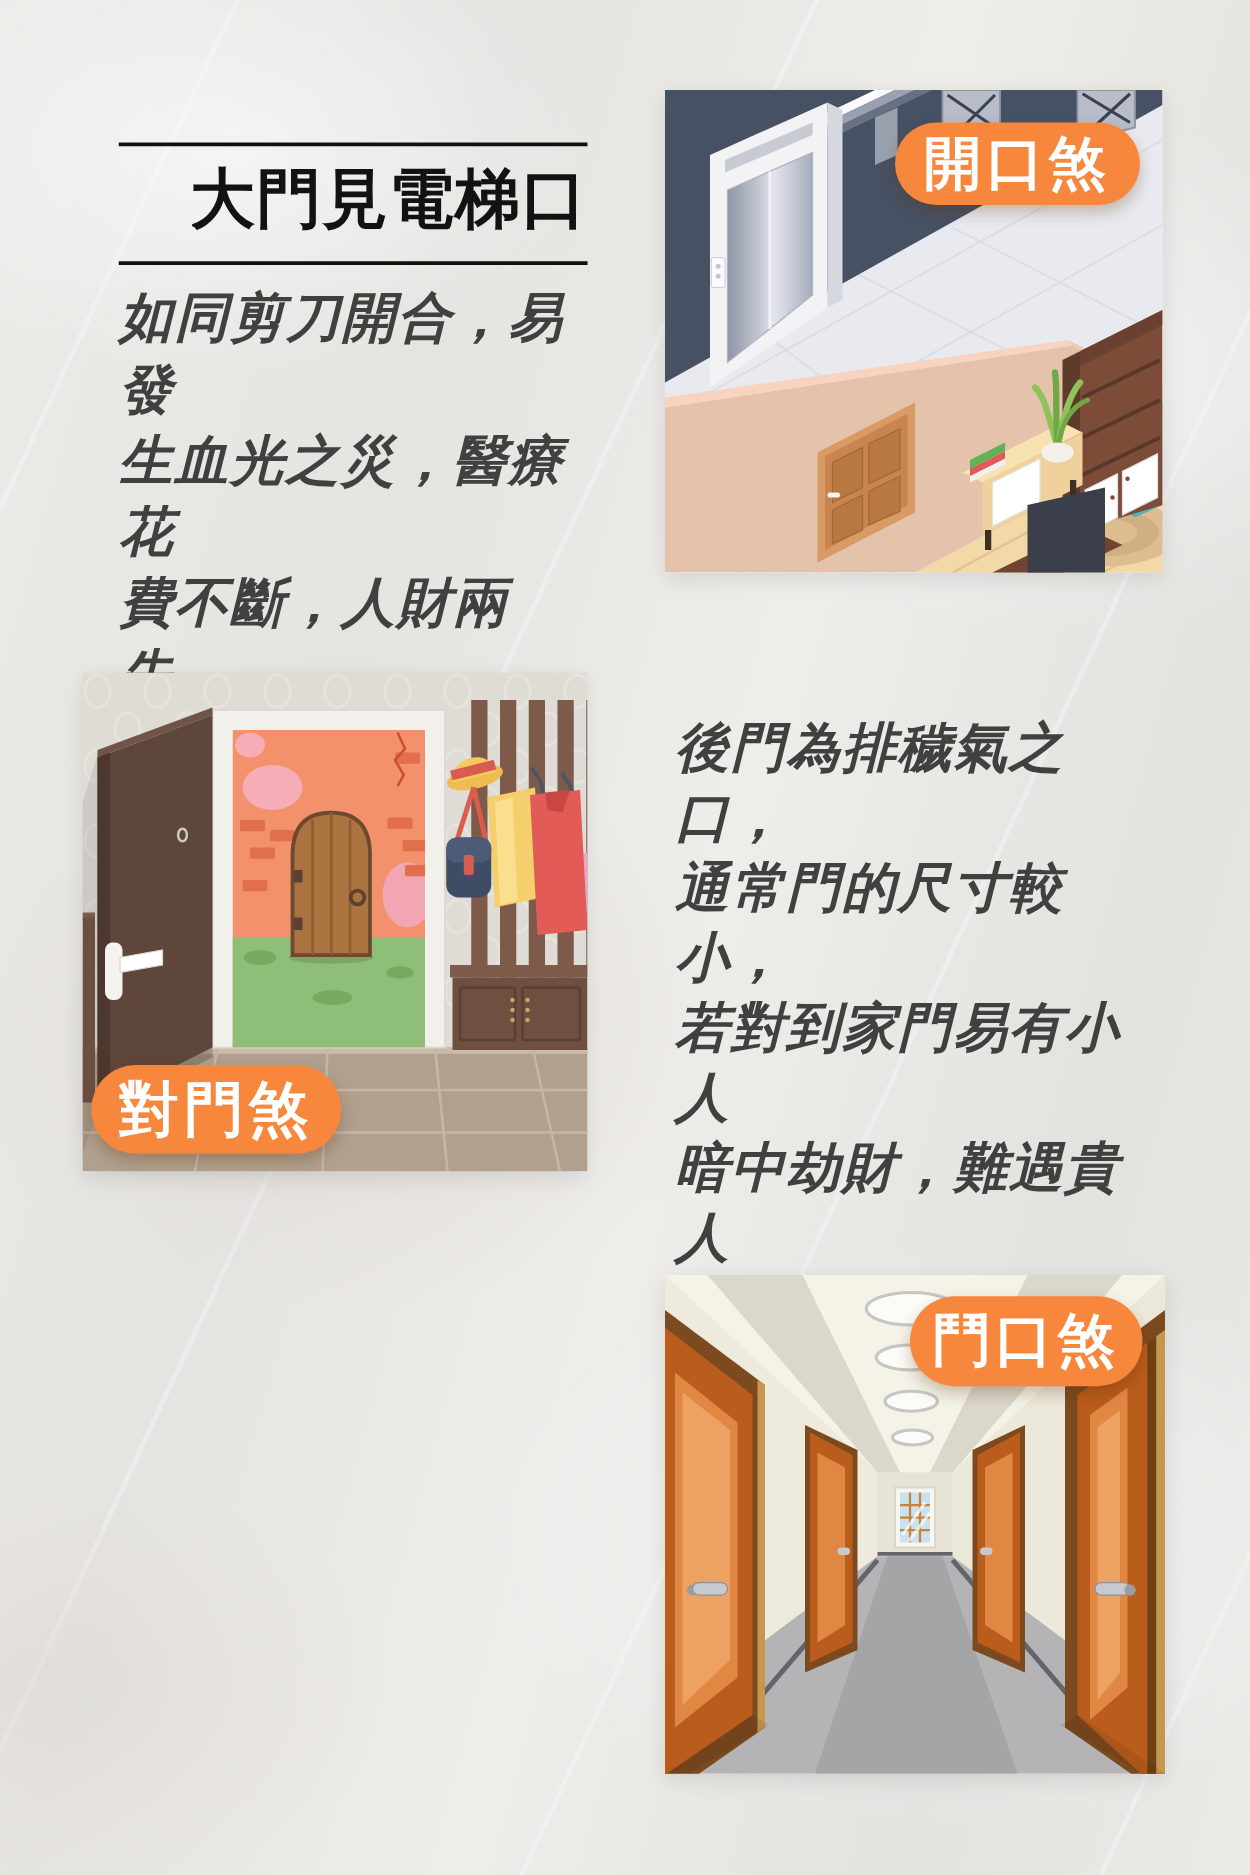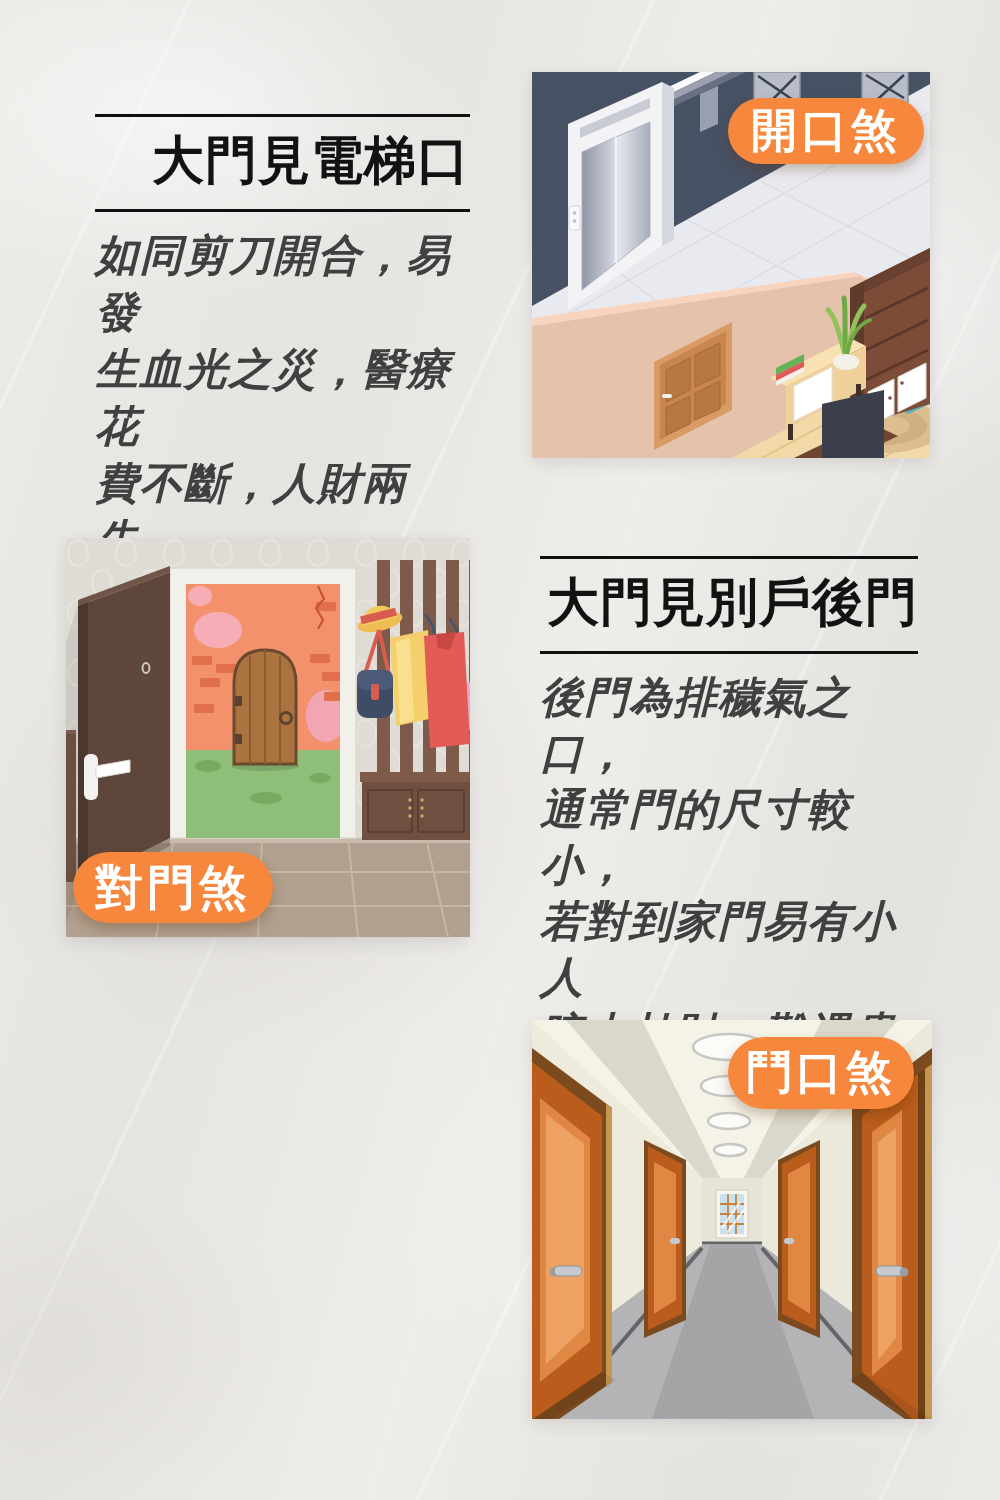--- a/index.html
+++ b/index.html
@@ -29,21 +29,21 @@
     margin-top:15px;white-space:pre-line;color:#404040;font-style:italic;
   }
   .illus{position:absolute;box-shadow:0 5px 16px rgba(0,0,0,.10);}
   .illus svg{display:block;}
   .badge{
     position:absolute;display:flex;align-items:center;justify-content:center;
     background:#F6873C;color:#FFFFFF;font-weight:bold;letter-spacing:4px;
     border-radius:60px;box-shadow:0 6px 12px rgba(90,45,0,.28);
     font-family:"Liberation Sans","DejaVu Sans",sans-serif;
   }
-  #badge-0{left:196px;top:26px;width:196px;height:66px;font-size:46px;}
+  #badge-0{left:184px;top:26px;width:196px;height:66px;font-size:46px;}
   #badge-1{left:7px;top:314px;width:200px;height:71px;font-size:48px;}
   #badge-2{left:196px;top:17px;width:186px;height:72px;font-size:46px;}
   #sec0-text{left:95px;top:114px;width:375px;}
   #sec1-text{left:540px;top:556px;width:378px;}
   #sec1-text .body{line-height:56px;}
   #sec2-text{left:92px;top:1046px;width:372px;}
   #illus-0{left:532px;top:72px;width:398px;height:386px;}
   #illus-1{left:66px;top:538px;width:400px;height:399px;}
   #illus-2{left:532px;top:1008px;width:400px;height:399px;margin-top:12px;}
 </style>
@@ -260,21 +260,20 @@
         <rect x="18" y="216" width="14" height="46" rx="6" fill="#F5F3EF"></rect>
         <polygon points="30,228 64,222 64,234 30,240" fill="#FFFFFF" stroke="#DBD7D0" stroke-width="1"></polygon>
       </g>
       <rect x="0" y="192" width="10" height="6" fill="#7A5B4C"></rect>
       <rect x="0" y="196" width="10" height="148" fill="#6B4F41"></rect>
     </svg>
     <div class="badge" id="badge-1">對門煞</div>
   </div>
 
   <div class="text-col" id="sec1-text">
-    <div class="title">大門見別戶後門</div>
     <div class="body">後門為排穢氣之口，
 通常門的尺寸較小，
 若對到家門易有小人
 暗中劫財，難遇貴人
 幫扶。</div>
   </div>
 
   <div class="text-col" id="sec2-text">
   </div>
 

